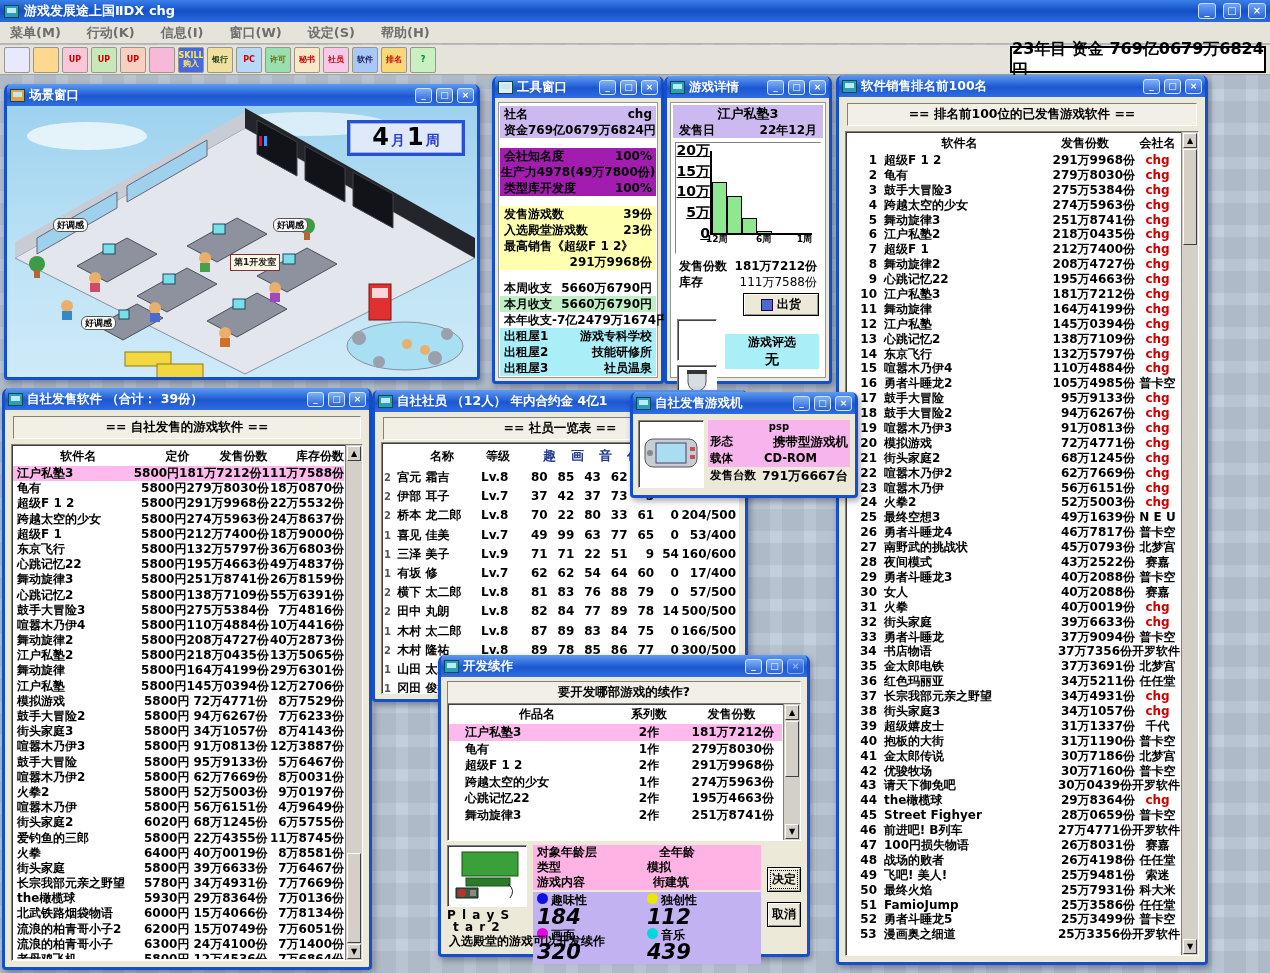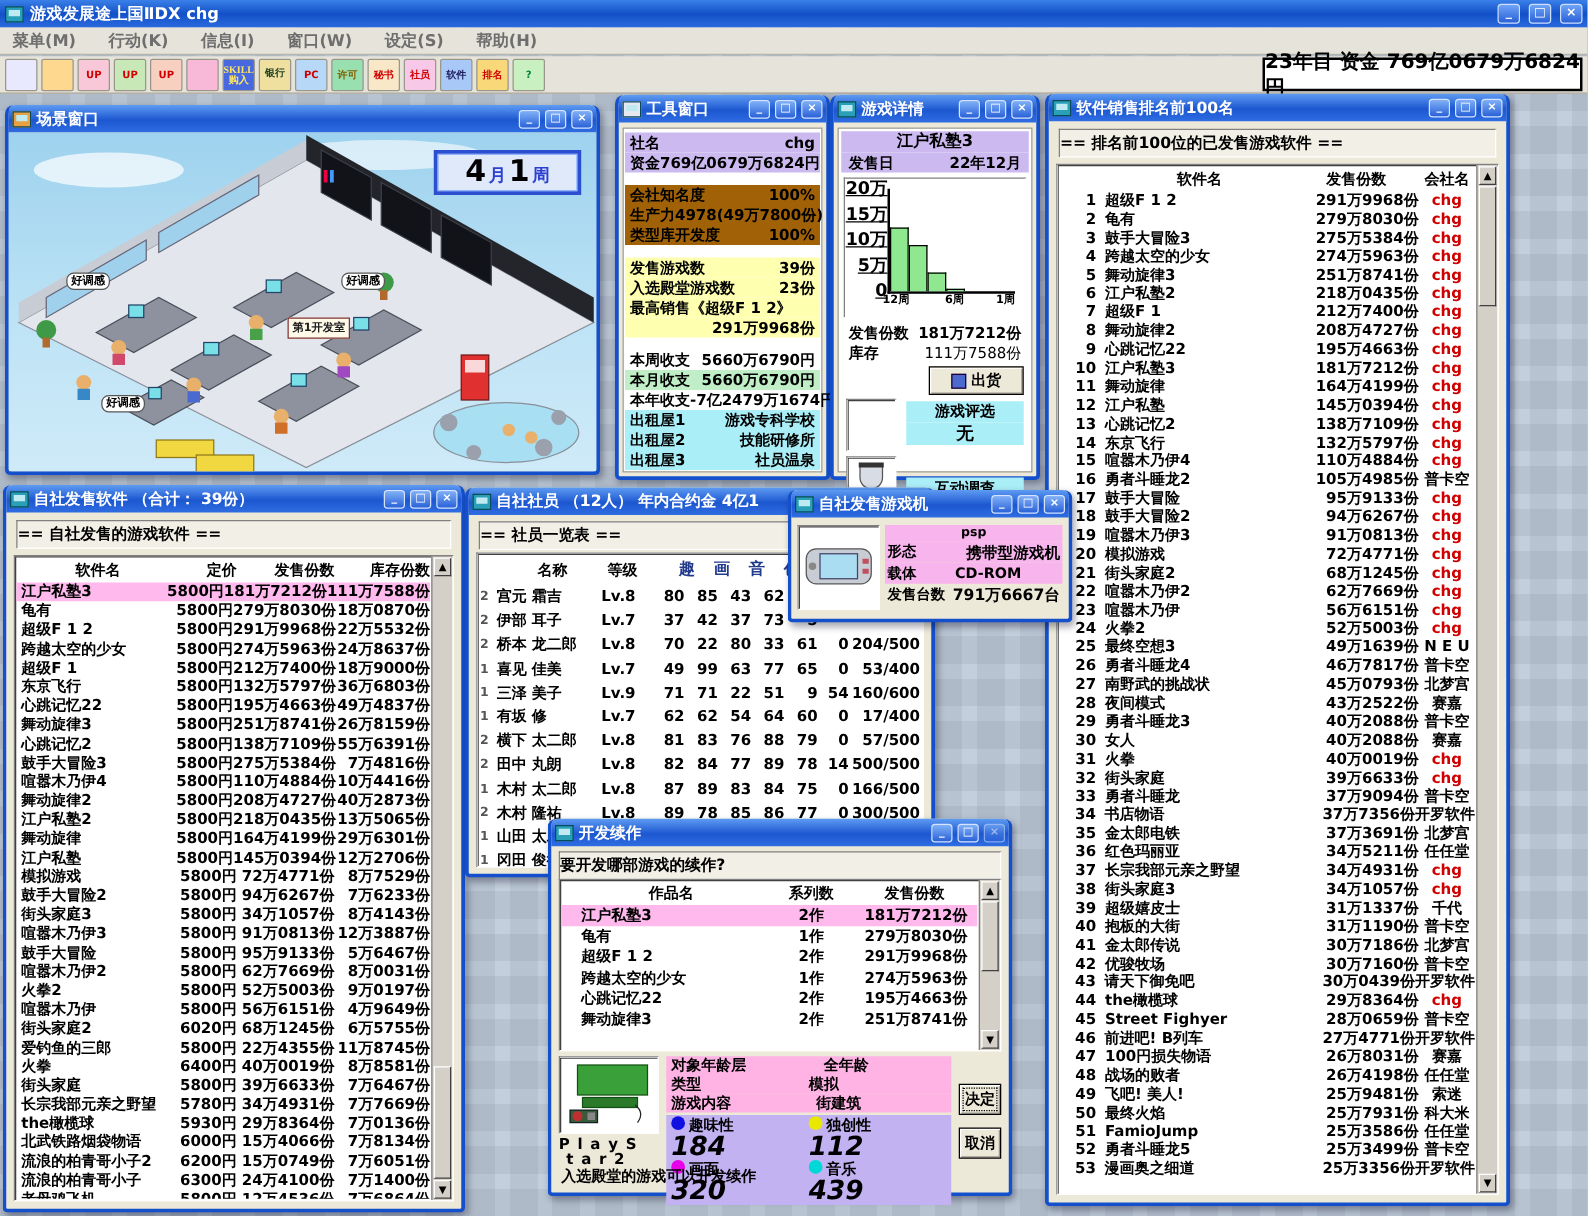--- a/index.html
+++ b/index.html
@@ -41,35 +41,35 @@
     color:#fff; font-size:12.5px; overflow:hidden; white-space:nowrap; }
   .tb .t { flex:1; overflow:hidden; text-overflow:clip; }
   .tbtn { width:17px; height:15px; border:1px solid #d5e4ff; border-radius:3px; flex:none;
     background:linear-gradient(#7fb0f7,#2a62d8); color:#fff; font-size:9px; line-height:13px; text-align:center; }
   .ticon { width:15px; height:13px; flex:none; background:#29a0b8; border:1px solid #0a4a58;
     position:relative; }
   .ticon::after { content:""; position:absolute; left:2px; top:2px; right:2px; bottom:4px; background:#bfeaf2; }
   .sunken { background:#fff; border:1px solid; border-color:#808080 #fff #fff #808080;
     box-shadow:inset 1px 1px 0 #404040; }
   .hdrbox { background:#f2efe6; border:1px solid; border-color:#808080 #fff #fff #808080;
-    font-size:12.5px; padding:2px 0; }
+    text-align:center; font-size:12.5px; padding:2px 0; }
   
   .vsb { position:absolute; top:0; right:0; width:17px; bottom:0; background:#d4d0c8;
     border-left:1px solid #808080; }
   .vsb .arr { position:absolute; left:1px; width:14px; height:15px; background:#d4d0c8;
     border:1px solid; border-color:#fff #404040 #404040 #fff; font-size:8px; line-height:13px;
     text-align:center; color:#000; }
   .vsb .arr.up { top:1px; } .vsb .arr.dn { bottom:1px; }
   .vsb .thumb { position:absolute; left:1px; width:14px; background:#d4d0c8;
     border:1px solid; border-color:#fff #404040 #404040 #fff; }
   
   .tw-row { display:flex; height:16px; line-height:16px; padding:0 4px; font-size:12px; }
   .tw-row .lb { white-space:nowrap; } .tw-row .vl { flex:1; text-align:right; white-space:nowrap; }
   .tw-row.gap { height:10px; }
-  .band-purple { background:#cbb9ef; } .band-orange { background:#a16207; }
+  .band-purple { background:#cbb9ef; } .band-orange { background:#a21caf;justify-content:center; }
   .band-yellow { background:#ffffb0; } .band-green { background:#bfeec7; }
   .band-cyan { background:#aaeef8; }
   
   .gd-name { background:#cbb9ef; text-align:center; font-size:13px; height:17px; line-height:17px; }
   .gd-rel { background:#cbb9ef; display:flex; height:16px; line-height:16px; padding:0 6px; }
   .gd-rel .vl { flex:1; text-align:right; }
   .chartbox { position:relative; background:#fff; border:1px solid; border-color:#808080 #fff #fff #808080; }
   .plot { position:absolute; left:34px; top:8px; right:8px; bottom:18px; border-left:2px solid #000; border-bottom:2px solid #000; }
   .ybar { position:absolute; font-size:14px; right:100%; padding-right:2px; transform:translateY(-50%); white-space:nowrap; left:auto;text-decoration:underline; }
   .bars { position:absolute; left:0; bottom:0; display:flex; align-items:flex-end; }
@@ -159,21 +159,21 @@
 
     <div class="tool-ic" style="background: rgb(248, 208, 192);">
       <span style="color: rgb(208, 0, 0);">UP</span>
     </div>
 
     <div class="tool-ic" style="background: rgb(248, 184, 216);">
       <span style="color: rgb(32, 32, 32); margin-top: 40px;">採用</span>
     </div>
 
     <div class="tool-ic" style="background: rgb(72, 104, 224);">
-      <span style="color: rgb(255, 232, 96); font-family: Liberation Serif, serif;">SKILL购入</span>
+      <span style="color: rgb(255, 232, 96);">SKILL购入</span>
     </div>
 
     <div class="tool-ic" style="background: rgb(240, 224, 160);">
       <span style="color: rgb(32, 64, 32); font-family: Liberation Mono, monospace;">银行</span>
     </div>
 
     <div class="tool-ic" style="background: rgb(184, 216, 248);">
       <span style="color: rgb(208, 0, 0);">PC</span>
     </div>
 
@@ -452,21 +452,21 @@
         <div class="sunken" style="width:40px;height:52px; margin-top:4px; position:relative">
           <svg width="38" height="50" viewBox="0 0 38 50">
             <rect x="4" y="40" width="30" height="8" fill="#f090c8"></rect>
             <rect x="14" y="32" width="10" height="9" fill="#555"></rect>
             <path d="M10 6 h18 v10 a9 9 0 0 1 -18 0 z" fill="#d8dce4" stroke="#555"></path>
             <rect x="9" y="4" width="20" height="4" fill="#333"></rect>
           </svg>
         </div>
       </div>
       <div style="flex:1">
-        <div class="cyanblk" style="margin-top:2px">游戏评选</div>
+        <div class="cyanblk" style="margin-top:15px">游戏评选</div>
         <div class="cyanblk" style="font-size:14px">无</div>
         <div class="cyanblk" style="margin-top:26px">互动调查</div>
         <div class="cyanblk" style="font-size:13px">选入殿堂</div>
       </div>
     </div>
   </div>
 </div>
 
 <div class="win" style="left:836px; top:75px; width:372px; height:890px; z-index:10">
   <div class="tb">

